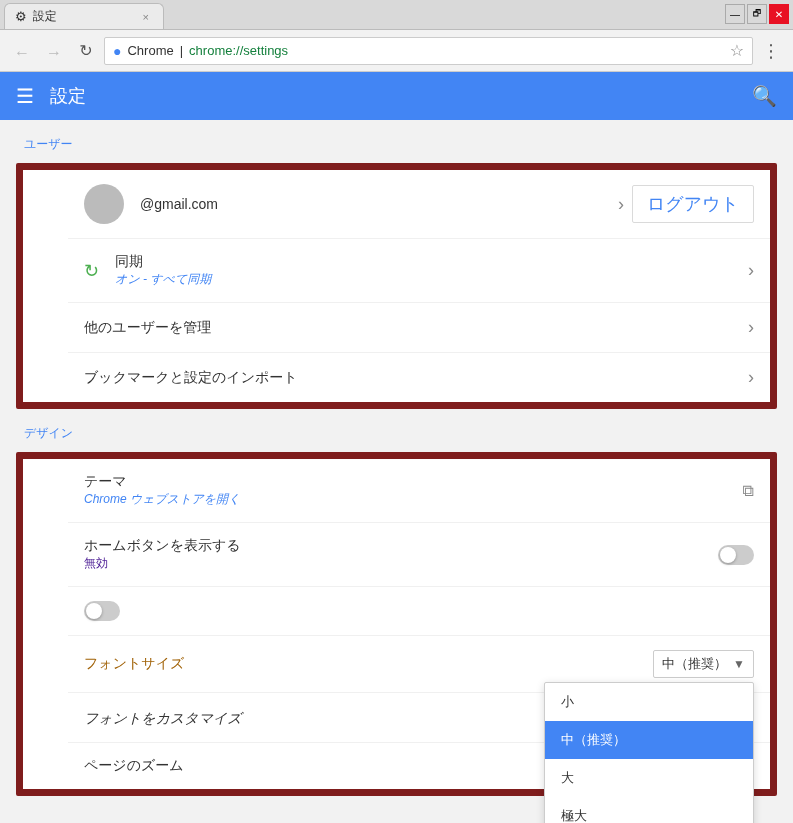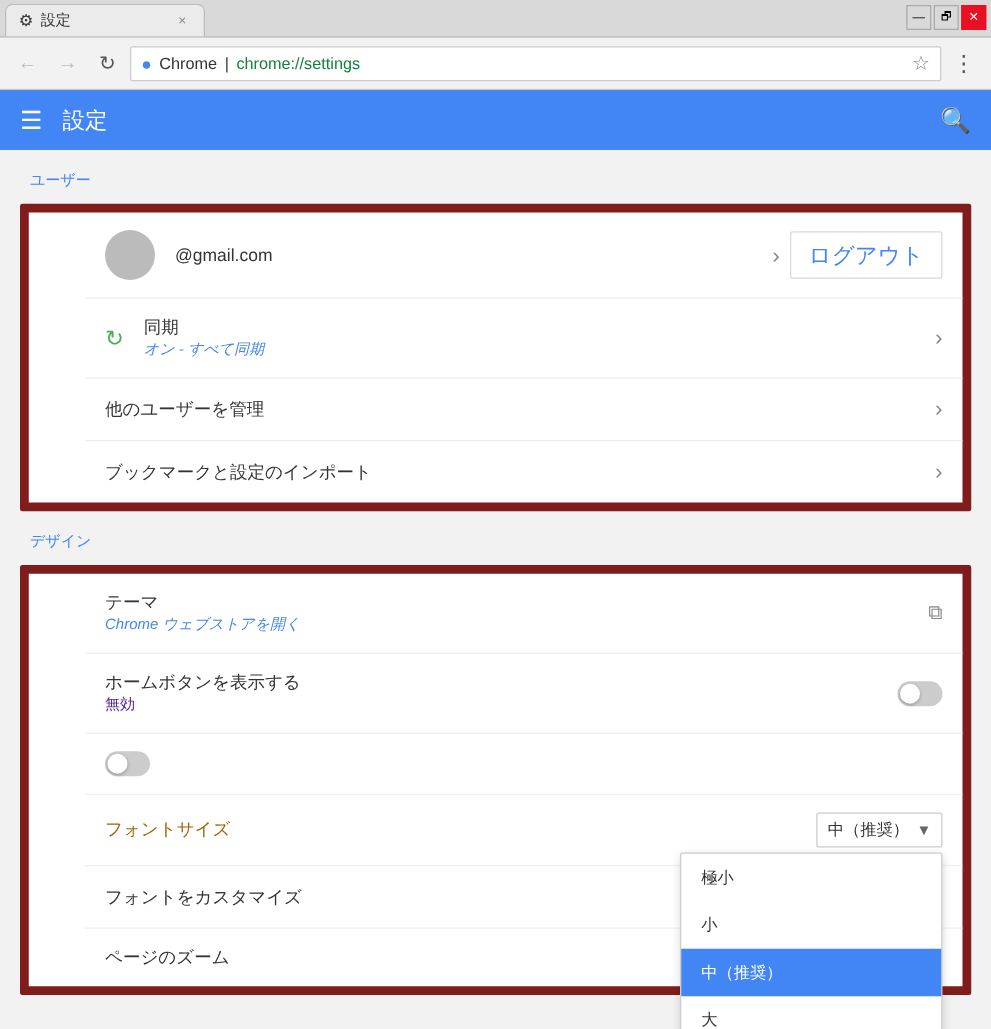--- a/index.html
+++ b/index.html
@@ -295,24 +295,25 @@
 
     
     .ext-link-icon {
       font-size: 16px;
       color: #888;
     }
 
     
     .customize-row {
       display: flex;
-      align-items: center;
+      align-items: flex-end;
       padding: 14px 16px;
       border-bottom: 1px solid #f0f0f0;
       cursor: pointer;
+      font-style: italic;
     }
 
     .zoom-row {
       display: flex;
       align-items: center;
       padding: 14px 16px;
       cursor: pointer;
     }
   </style>
 </head>
@@ -422,21 +423,20 @@
     </div>
 
     <div class="font-size-row" style="position:relative;">
       <div class="font-size-label">フォントサイズ</div>
       <div class="dropdown-select">
         <span>中（推奨）</span>
         <span class="dropdown-arrow">▼</span>
       </div>
 
       <div class="dropdown-menu">
-        <div class="dropdown-item">極小</div>
         <div class="dropdown-item">小</div>
         <div class="dropdown-item selected">中（推奨）</div>
         <div class="dropdown-item">大</div>
         <div class="dropdown-item">極大</div>
       </div>
     </div>
 
     <div class="customize-row">
       <div class="row-text">
         <div class="primary">フォントをカスタマイズ</div>

